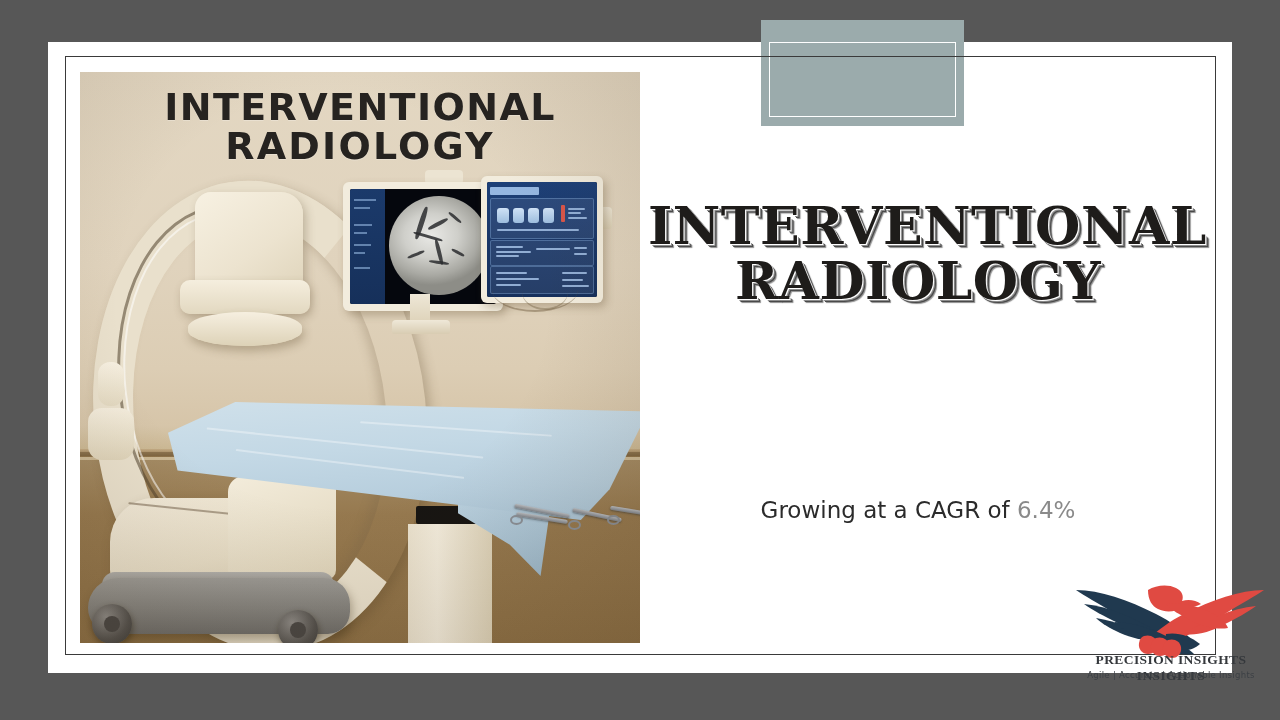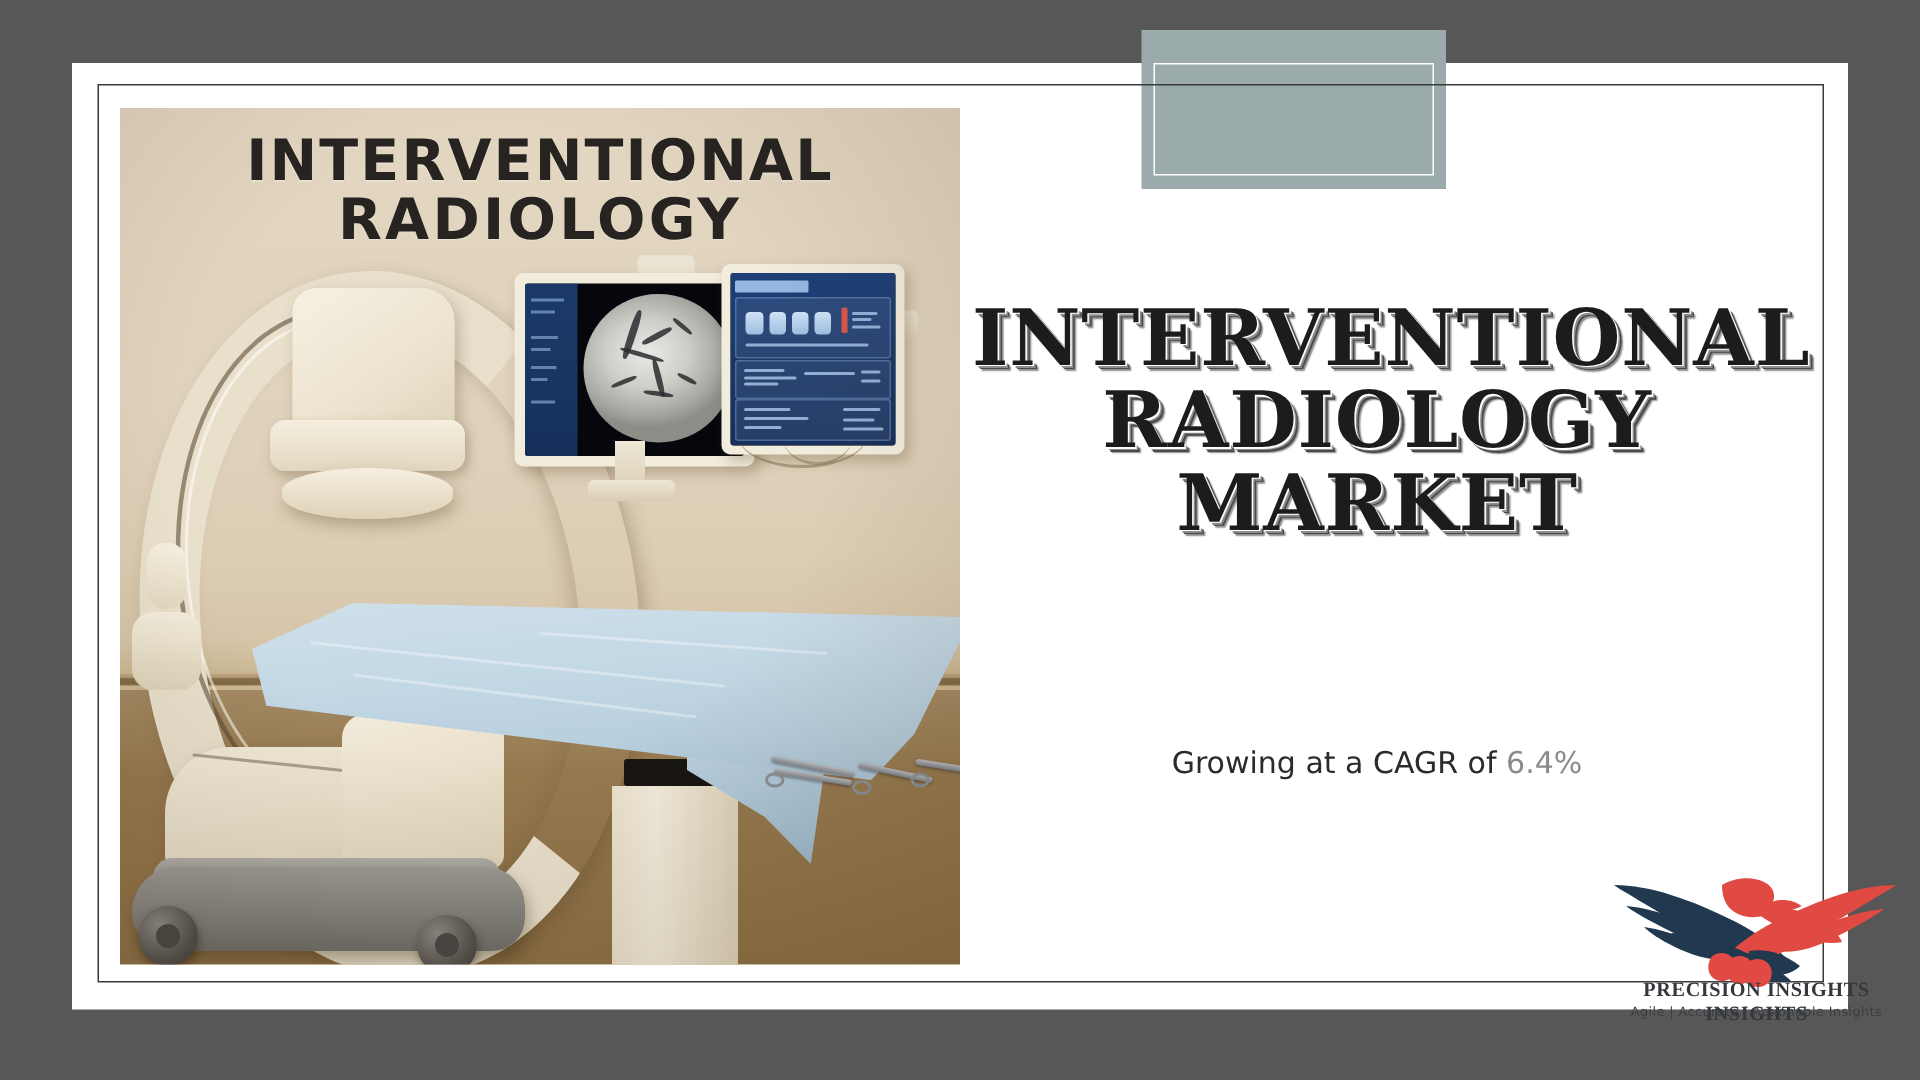--- a/index.html
+++ b/index.html
@@ -259,21 +259,21 @@
     text-shadow:
        1px 1px 0 #ffffff,
        2px 2px 0 #8d8d8d,
        3px 3px 0 #4a4a4a,
        4px 4px 1px rgba(0,0,0,.45);
   }
   .headline .hl{display:block;}
   .subline{
     position:absolute;left:648px;top:494px;width:540px;text-align:center;
     font-family:"DejaVu Sans","Liberation Sans",sans-serif;
-    font-size:20px;line-height:1.42;color:#2b2b2b;font-weight:400;
+    font-size:23px;line-height:1.42;color:#2b2b2b;font-weight:400;
   }
   .subline .dim{color:#8a8a8a;}
   .subline .yr{display:block;color:#2b2b2b;}
 
   
   .logo{position:absolute;left:1062px;top:574px;width:218px;height:120px;}
   .logo-mark{position:absolute;left:8px;top:0;width:200px;height:84px;}
   .logo-name{
     position:absolute;left:0;top:78px;width:218px;text-align:center;
     font-family:"Liberation Serif","DejaVu Serif",serif;
@@ -415,21 +415,20 @@
     </div>
   </div>
 
   <div class="accent-block"></div>
 
   <div class="slide-inner-border"></div>
 
   <div class="headline">
     <span class="hl">INTERVENTIONAL</span>
     <span class="hl">RADIOLOGY</span>
-    <span class="hl">MARKET</span>
   </div>
 
   <div class="subline">
     <span>Growing at a CAGR of </span><span class="dim">6.4%</span>
   </div>
 
   <div class="logo">
     <div class="logo-mark">
       <svg viewBox="0 0 200 84" width="200" height="84">
 

